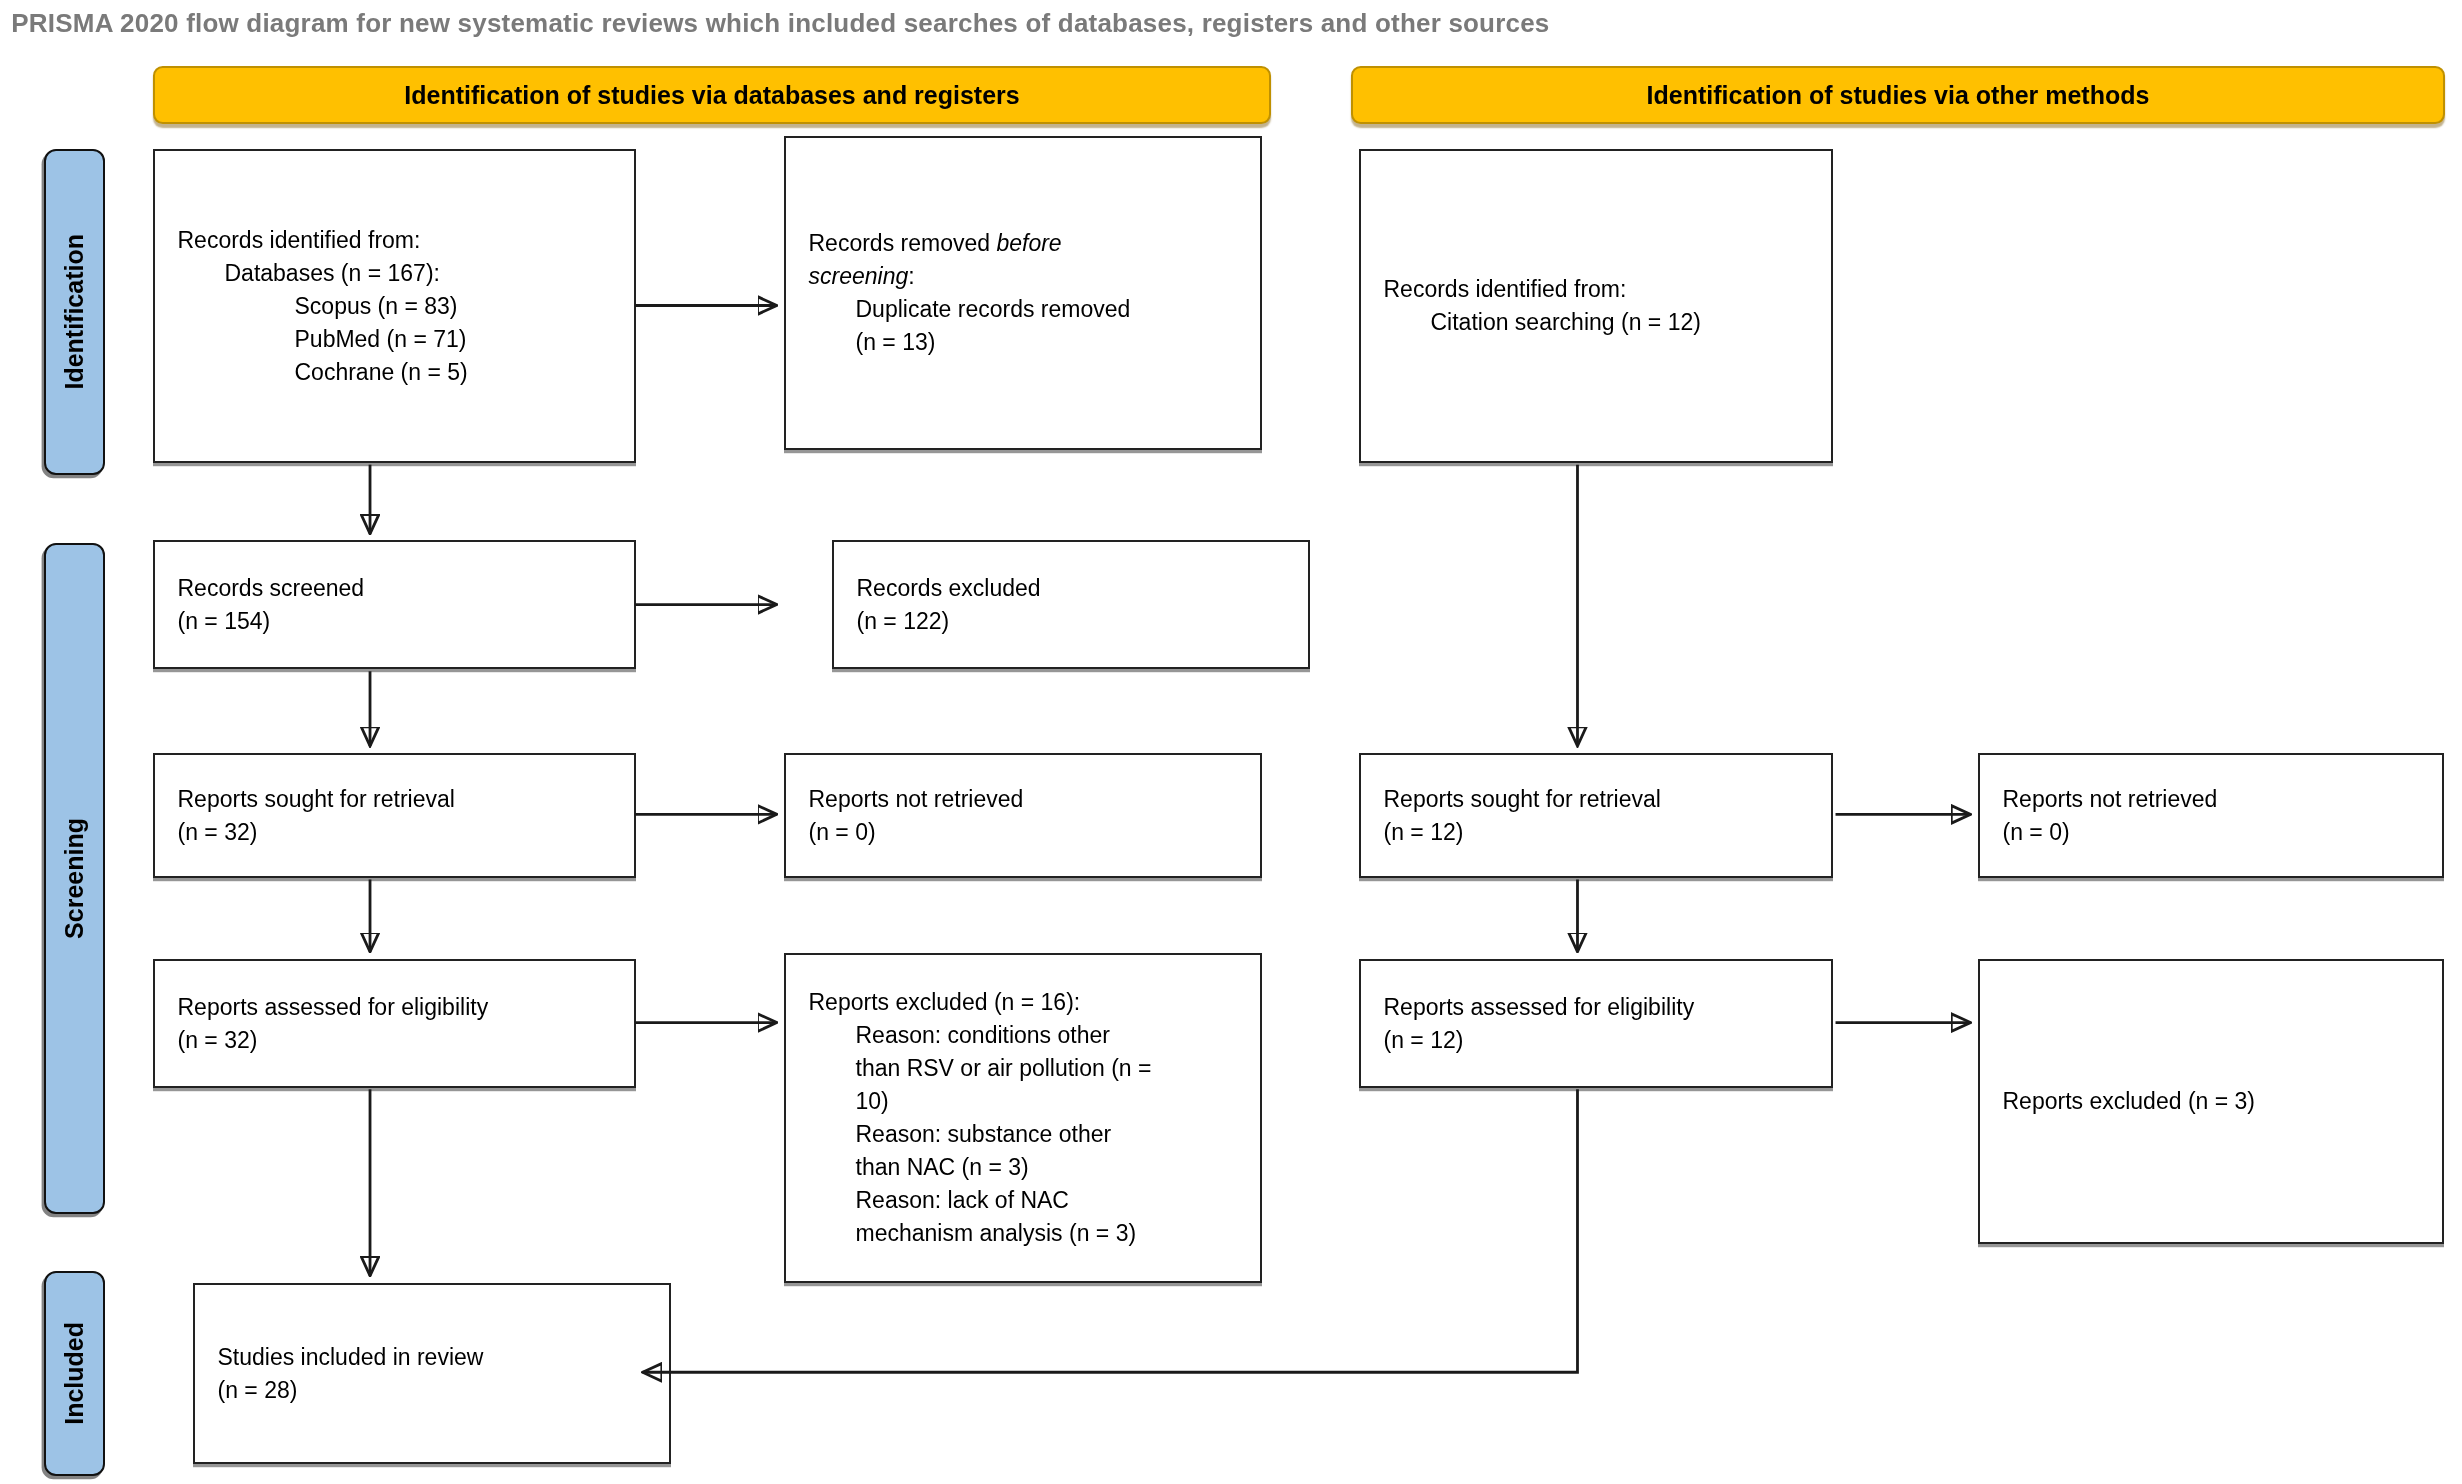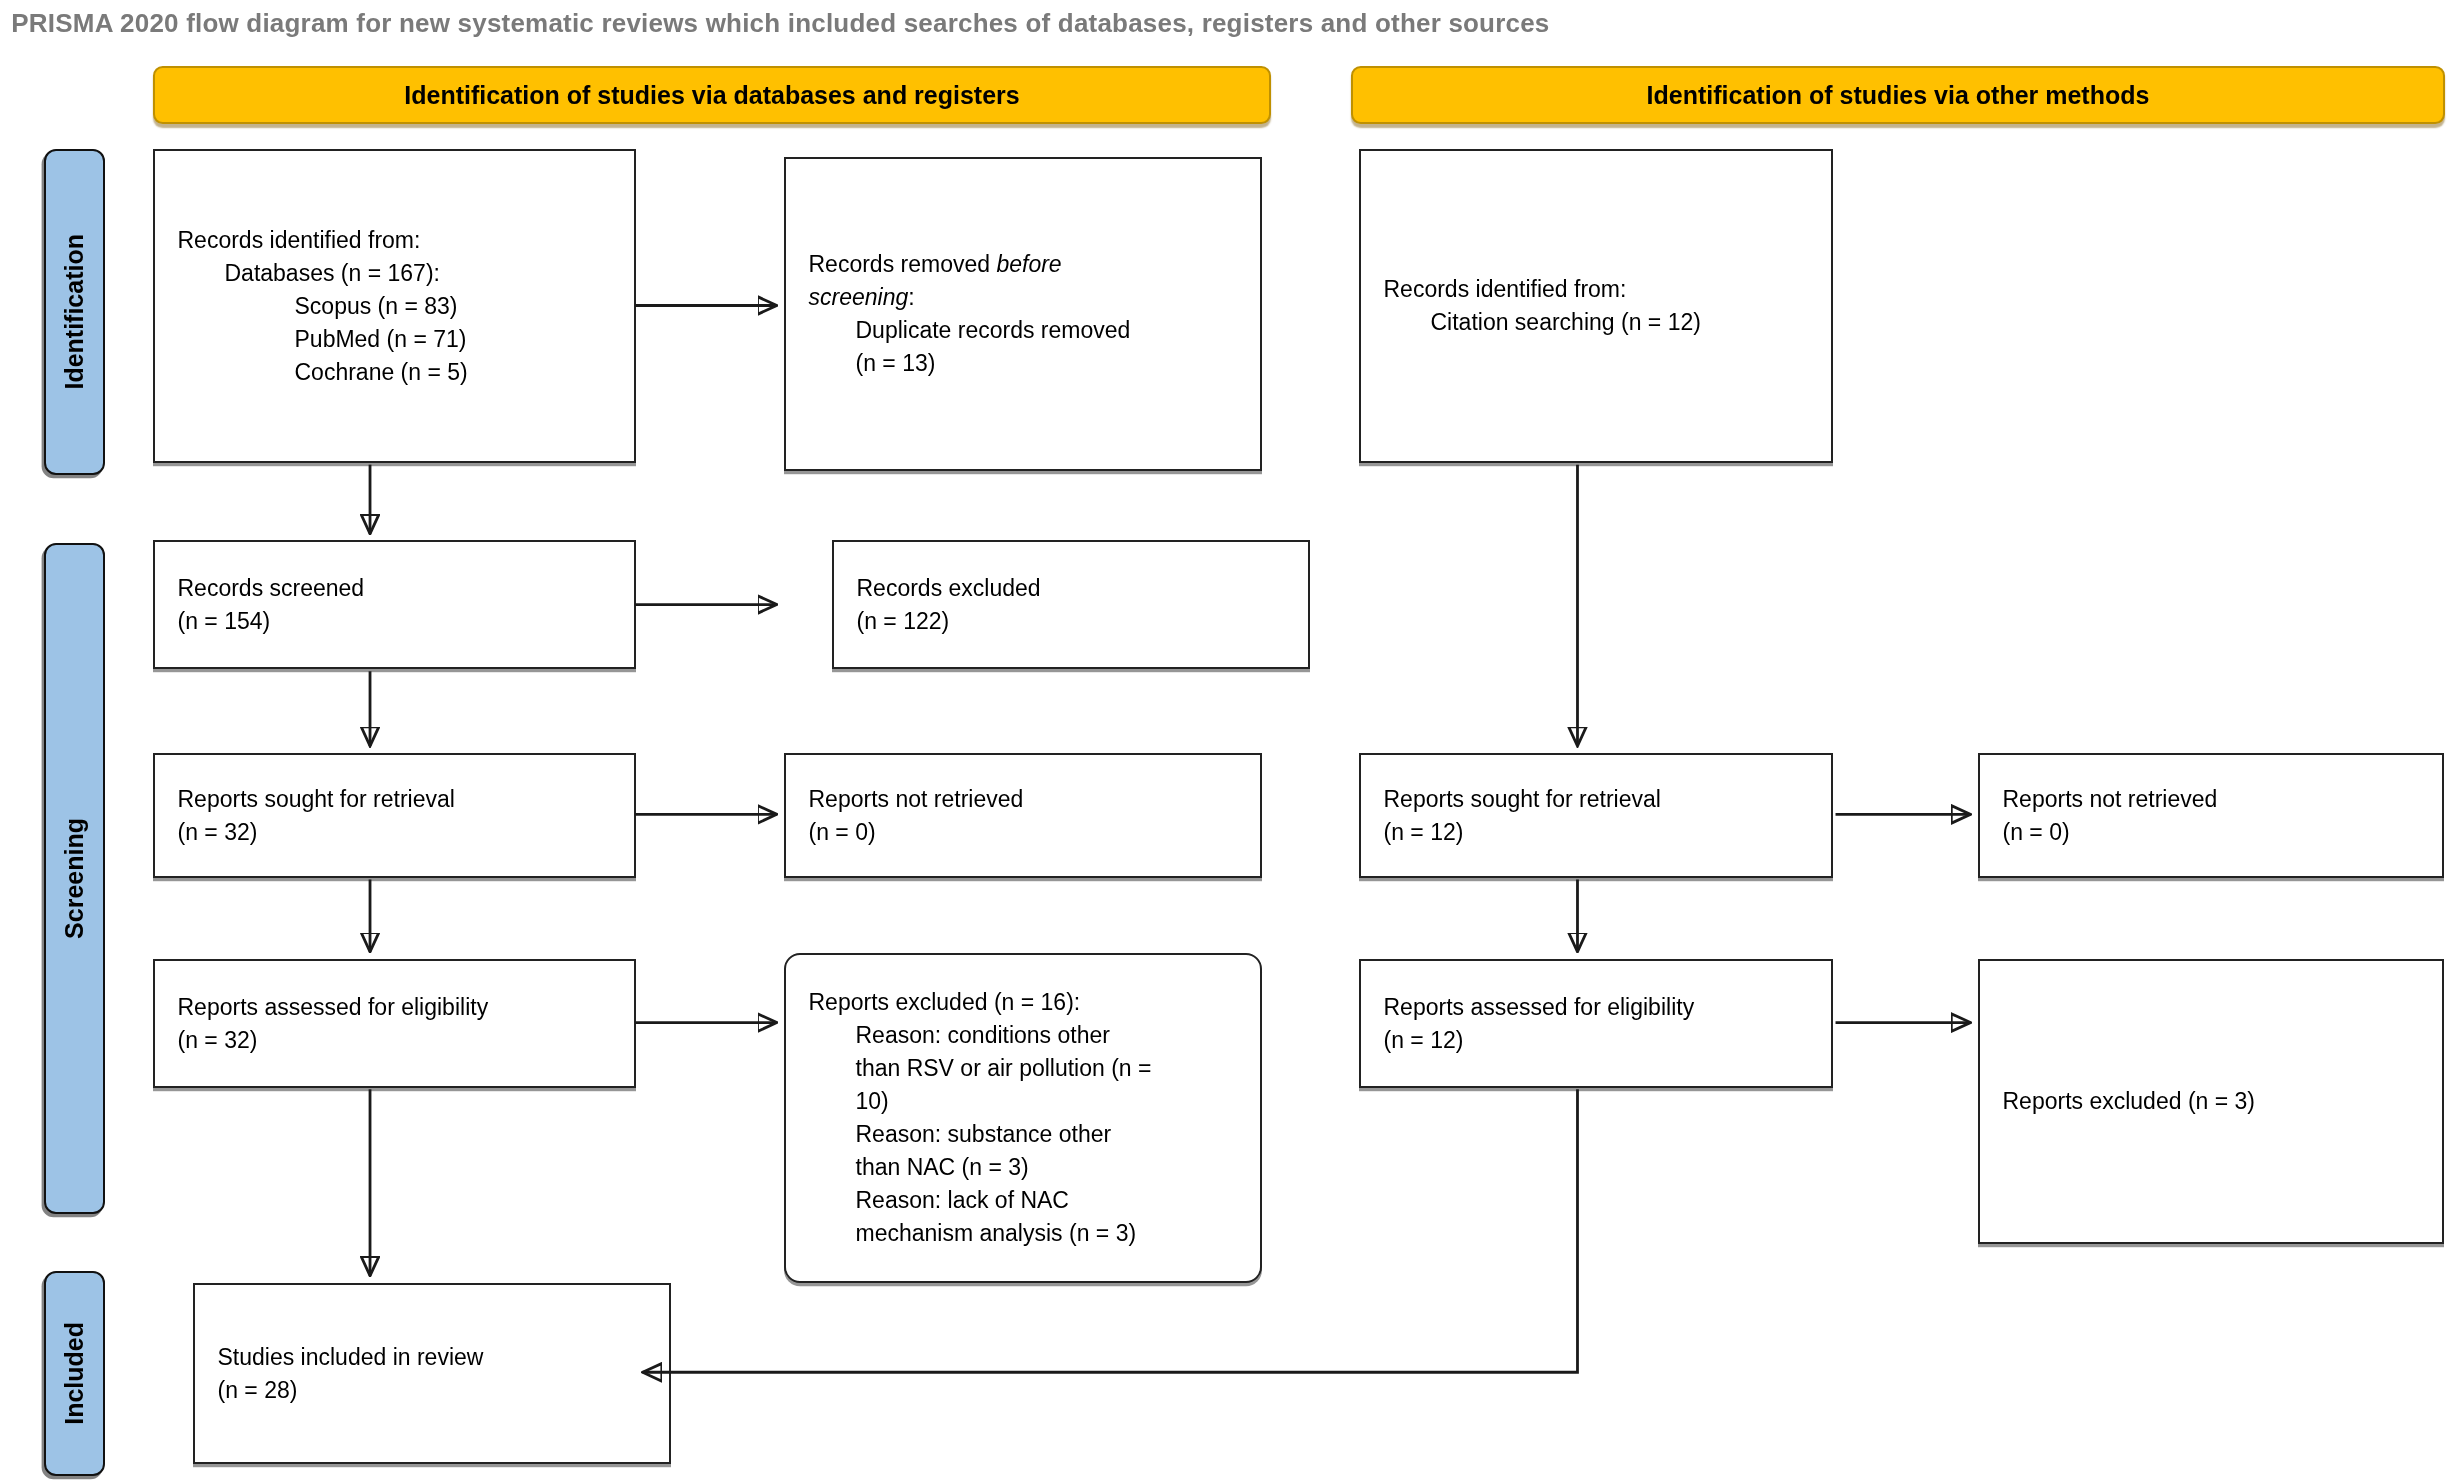--- a/index.html
+++ b/index.html
@@ -49,30 +49,30 @@
     display:flex;flex-direction:column;justify-content:center;
     padding:9.7px 14.5px 9.7px 22.5px;
     font-size:23px;line-height:33px;
   }
   .pbox .line{white-space:nowrap;}
   .pbox .line.ind1{padding-left:47px;}
   .pbox .line.ind2{padding-left:117px;}
   .pbox .it{font-style:italic;}
 
   #box-a{left:153px;top:149px;width:483px;height:314px;}
-  #box-b{left:784px;top:157px;width:478px;height:314px;}
+  #box-b{left:784px;top:136px;width:478px;height:314px;}
   #box-c{left:1359px;top:149px;width:474px;height:314px;}
   #box-d{left:153px;top:540px;width:483px;height:129px;}
   #box-e{left:784px;top:540px;width:478px;height:129px;margin-left:48px;}
   #box-f{left:153px;top:753px;width:483px;height:125px;}
   #box-g{left:784px;top:753px;width:478px;height:125px;}
   #box-h{left:1359px;top:753px;width:474px;height:125px;}
   #box-i{left:1978px;top:753px;width:466px;height:125px;}
   #box-j{left:153px;top:959px;width:483px;height:129px;}
-  #box-k{left:784px;top:953px;width:478px;height:330px;border-radius:16px;}
+  #box-k{left:784px;top:953px;width:478px;height:330px;}
   #box-l{left:1359px;top:959px;width:474px;height:129px;}
   #box-m{left:1978px;top:959px;width:466px;height:285px;}
   #box-n{left:153px;top:1283px;width:478px;height:181px;margin-left:40px;}
 
   .arrow-layer{position:absolute;left:0;top:0;width:2462px;height:1484px;pointer-events:none;}
   .arrow-layer path{stroke:var(--arrow-color,#1A1A1A);stroke-width:3.5;fill:none;}
 </style>
 </head>
 <body>
 

